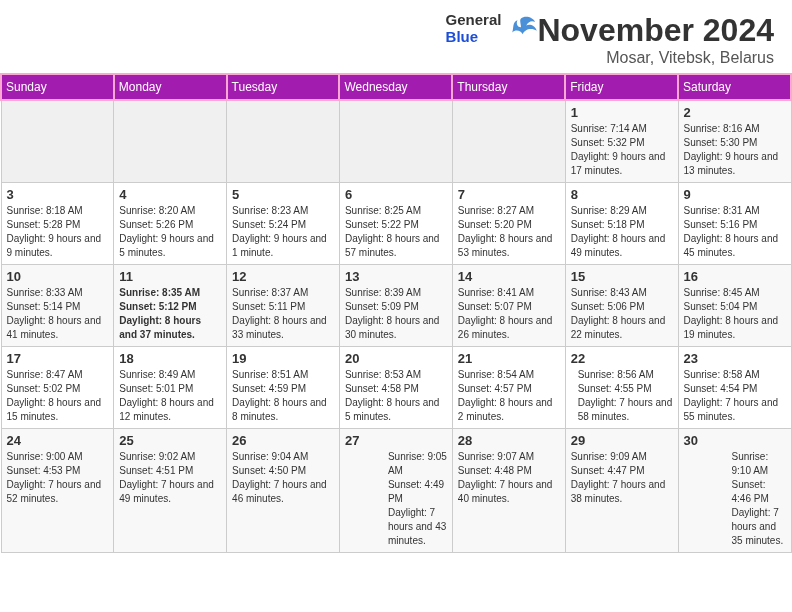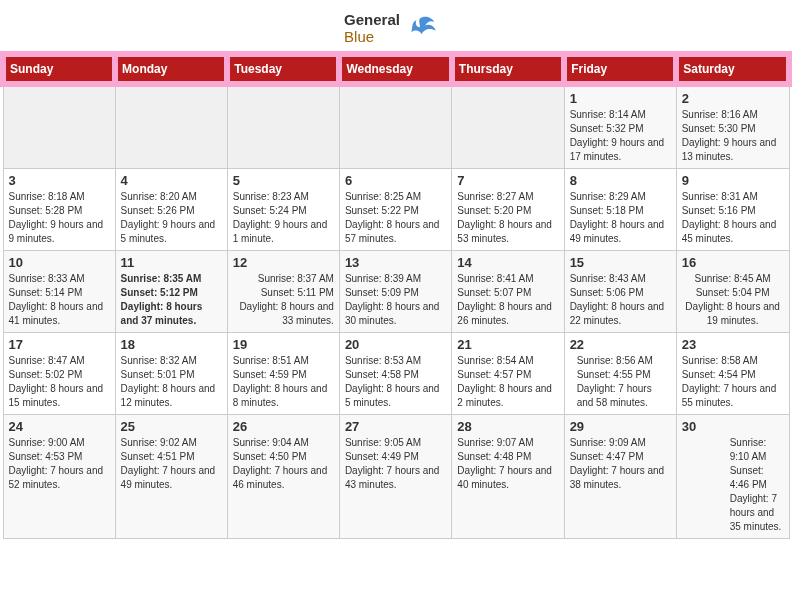--- a/index.html
+++ b/index.html
@@ -1,36 +1,36 @@
 <!DOCTYPE html>
 <html><head>
   <meta charset="utf-8">
   <style>
     * { box-sizing: border-box; margin: 0; padding: 0; }
     body { font-family: Arial, sans-serif; background: #fff; width: 792px; height: 612px; overflow: hidden; }
     
-    .header { display: flex; justify-content: center; align-items: flex-start; padding: 12px 18px 6px 6px; }
+    .header { display: flex; justify-content: flex-end; align-items: flex-start; padding: 12px 18px 6px 6px; }
     .logo-text { display: flex; flex-direction: column; line-height: 1.1; }
     .logo-general { font-size: 15px; font-weight: bold; color: #333; }
-    .logo-blue { font-size: 15px; font-weight: normal; color: #a16207; }
+    .logo-blue { font-size: 15px; font-weight: bold; color: #1d4ed8; }
     
     .title-block { text-align: right; }
     .main-title { font-size: 32px; font-weight: bold; color: #333; }
     .sub-title { font-size: 16px; color: #555; }
     
     .calendar { width: 100%; border-collapse: collapse; margin: 0 0 0 0; }
     
     .calendar thead tr th {
-      background: #b91c1c;
+      background: #a21caf;
       color: #fff;
       font-size: 12px;
-      font-weight: bold;
+      font-weight: normal;
       padding: 5px 4px;
       text-align: left;
-      border: 6px solid #f9a8d4;
+      border: 2px solid #f9a8d4;
     }
     
     .calendar tbody tr td {
       vertical-align: top;
       border: 1px solid #ccc;
       padding: 4px 5px;
       font-size: 10.5px;
       color: #333;
       width: 113px;
       min-height: 80px;
@@ -55,20 +55,24 @@
 <div class="header">
   <div class="logo-wrapper">
     <div class="logo-text">
       <span class="logo-general">General</span>
       <span class="logo-blue">Blue</span>
     </div>
     <svg class="bird-svg" viewBox="0 0 36 32" xmlns="http://www.w3.org/2000/svg">
       <path d="M18 4 C22 0, 32 2, 34 8 C30 6, 26 8, 24 12 C28 10, 34 12, 36 18 C30 14, 22 16, 20 22 C18 18, 12 16, 8 20 C10 14, 8 8, 14 6 C12 10, 14 14, 18 14 C18 10, 16 6, 18 4Z" fill="#4a90d9"></path>
     </svg>
   </div>
+  <div class="title-block">
+    <div class="main-title">November 2024</div>
+    <div class="sub-title">Mosar, Vitebsk, Belarus</div>
+  </div>
 </div>
 
 <table class="calendar">
   <thead>
     <tr>
     <th>Sunday</th>
         <th>Monday</th>
         <th>Tuesday</th>
         <th>Wednesday</th>
         <th>Thursday</th>
@@ -78,21 +82,21 @@
   </thead>
   <tbody id="calendar-body">
   <tr>
         <td class="empty-cell"></td>
         <td class="empty-cell"></td>
         <td class="empty-cell"></td>
         <td class="empty-cell"></td>
         <td class="empty-cell"></td>
         <td>
           <span class="day-num">1</span>
-          <div class="day-info" style="white-space: pre-line;">Sunrise: 8:14 AM
+          <div class="day-info" style="white-space: pre-line;">Sunrise: 7:14 AM
 Sunset: 5:32 PM
 Daylight: 9 hours and 17 minutes.</div>
         </td>
         <td>
           <span class="day-num">2</span>
           <div class="day-info" style="white-space: pre-line;">Sunrise: 8:16 AM
 Sunset: 5:30 PM
 Daylight: 9 hours and 13 minutes.</div>
         </td>
       </tr>
@@ -148,21 +152,21 @@
 Daylight: 8 hours and 41 minutes.</div>
         </td>
         <td>
           <span class="day-num">11</span>
           <div class="day-info" style="white-space: pre-line; font-weight: bold;">Sunrise: 8:35 AM
 Sunset: 5:12 PM
 Daylight: 8 hours and 37 minutes.</div>
         </td>
         <td>
           <span class="day-num">12</span>
-          <div class="day-info" style="white-space: pre-line; text-align: right;">Sunrise: 8:37 AM
+          <div class="day-info" style="white-space: pre-line;">Sunrise: 8:37 AM
 Sunset: 5:11 PM
 Daylight: 8 hours and 33 minutes.</div>
         </td>
         <td>
           <span class="day-num">13</span>
           <div class="day-info" style="white-space: pre-line;">Sunrise: 8:39 AM
 Sunset: 5:09 PM
 Daylight: 8 hours and 30 minutes.</div>
         </td>
         <td>
@@ -172,35 +176,35 @@
 Daylight: 8 hours and 26 minutes.</div>
         </td>
         <td>
           <span class="day-num">15</span>
           <div class="day-info" style="white-space: pre-line;">Sunrise: 8:43 AM
 Sunset: 5:06 PM
 Daylight: 8 hours and 22 minutes.</div>
         </td>
         <td>
           <span class="day-num">16</span>
-          <div class="day-info" style="white-space: pre-line; text-align: center;">Sunrise: 8:45 AM
+          <div class="day-info" style="white-space: pre-line;">Sunrise: 8:45 AM
 Sunset: 5:04 PM
 Daylight: 8 hours and 19 minutes.</div>
         </td>
       </tr>
       <tr>
         <td>
           <span class="day-num">17</span>
           <div class="day-info" style="white-space: pre-line;">Sunrise: 8:47 AM
 Sunset: 5:02 PM
 Daylight: 8 hours and 15 minutes.</div>
         </td>
         <td>
           <span class="day-num">18</span>
-          <div class="day-info" style="white-space: pre-line;">Sunrise: 8:32 AM
+          <div class="day-info" style="white-space: pre-line;">Sunrise: 8:49 AM
 Sunset: 5:01 PM
 Daylight: 8 hours and 12 minutes.</div>
         </td>
         <td>
           <span class="day-num">19</span>
           <div class="day-info" style="white-space: pre-line;">Sunrise: 8:51 AM
 Sunset: 4:59 PM
 Daylight: 8 hours and 8 minutes.</div>
         </td>
         <td>
@@ -242,21 +246,21 @@
 Daylight: 7 hours and 49 minutes.</div>
         </td>
         <td>
           <span class="day-num">26</span>
           <div class="day-info" style="white-space: pre-line;">Sunrise: 9:04 AM
 Sunset: 4:50 PM
 Daylight: 7 hours and 46 minutes.</div>
         </td>
         <td>
           <span class="day-num">27</span>
-          <div class="day-info" style="white-space: pre-line;">Sunrise: 9:05 AM
+          <div class="day-info" style="white-space: pre-line; margin-left: 43px;">Sunrise: 9:05 AM
 Sunset: 4:49 PM
 Daylight: 7 hours and 43 minutes.</div>
         </td>
         <td>
           <span class="day-num">28</span>
           <div class="day-info" style="white-space: pre-line;">Sunrise: 9:07 AM
 Sunset: 4:48 PM
 Daylight: 7 hours and 40 minutes.</div>
         </td>
         <td>

